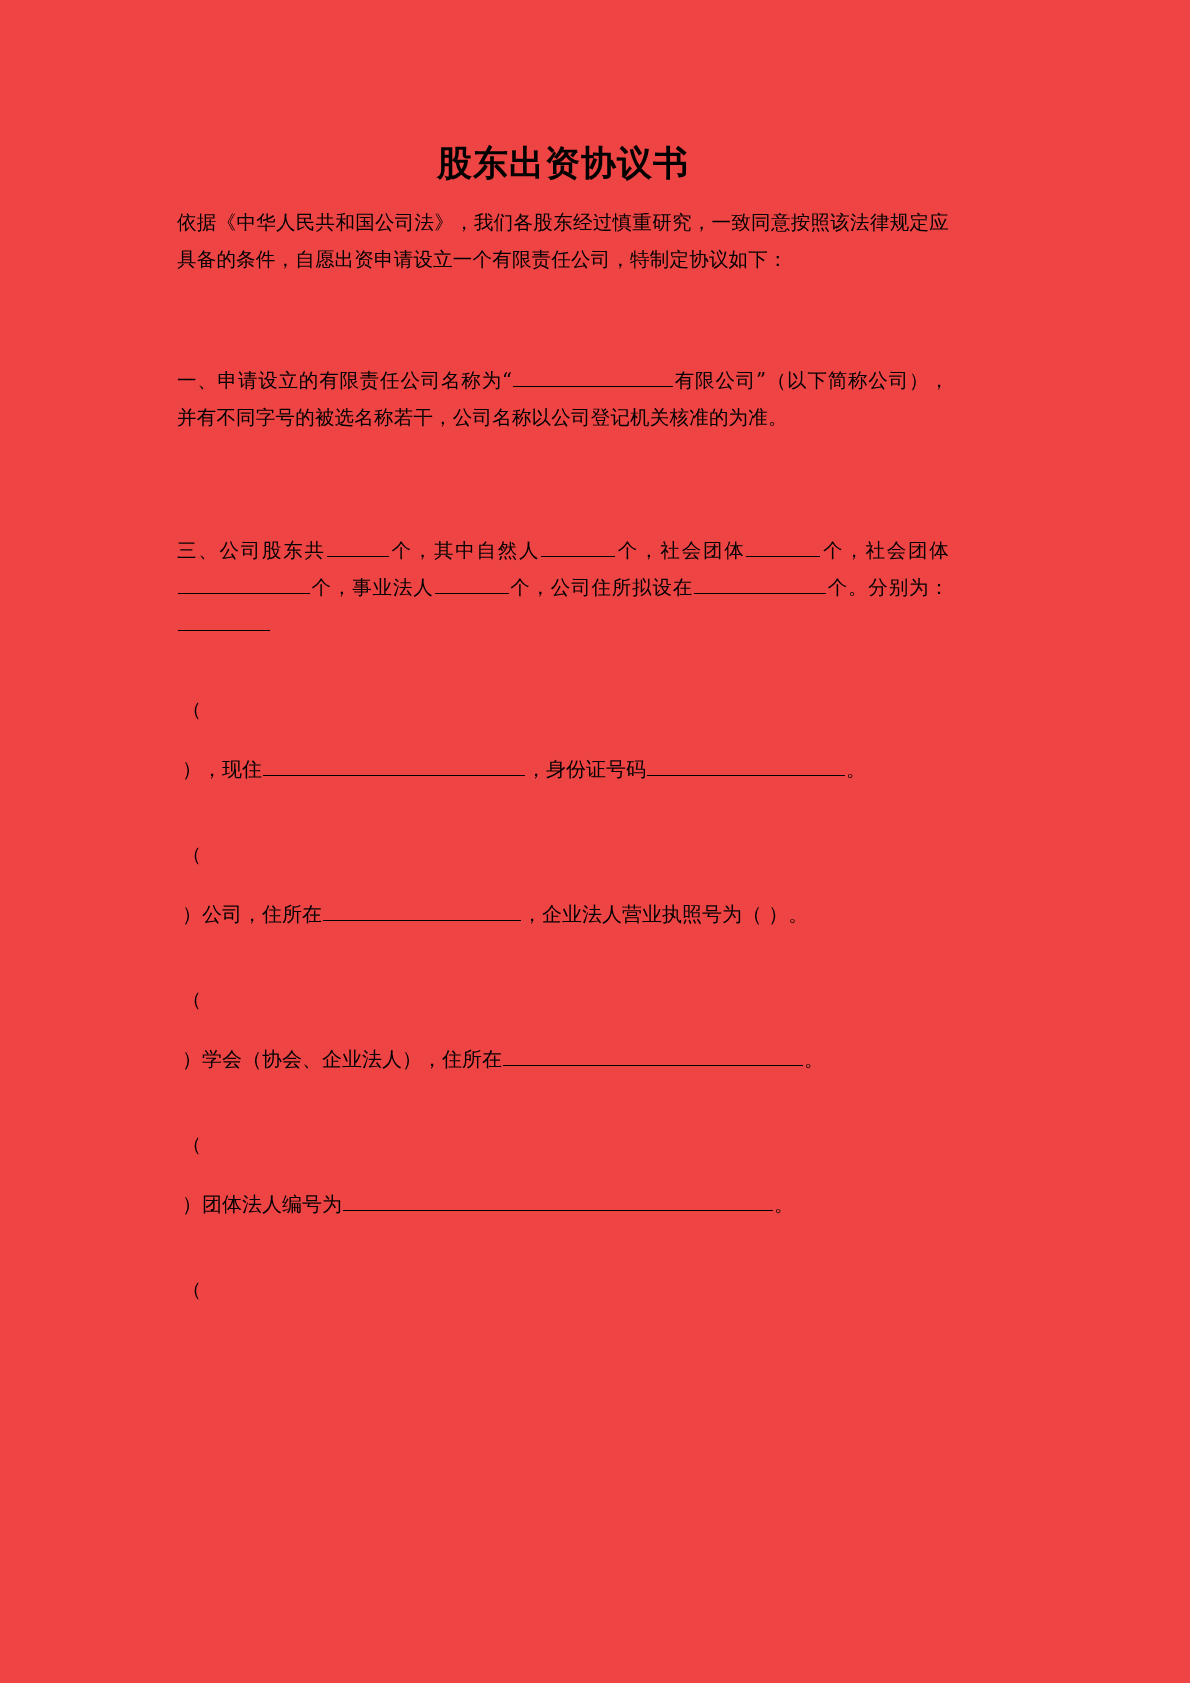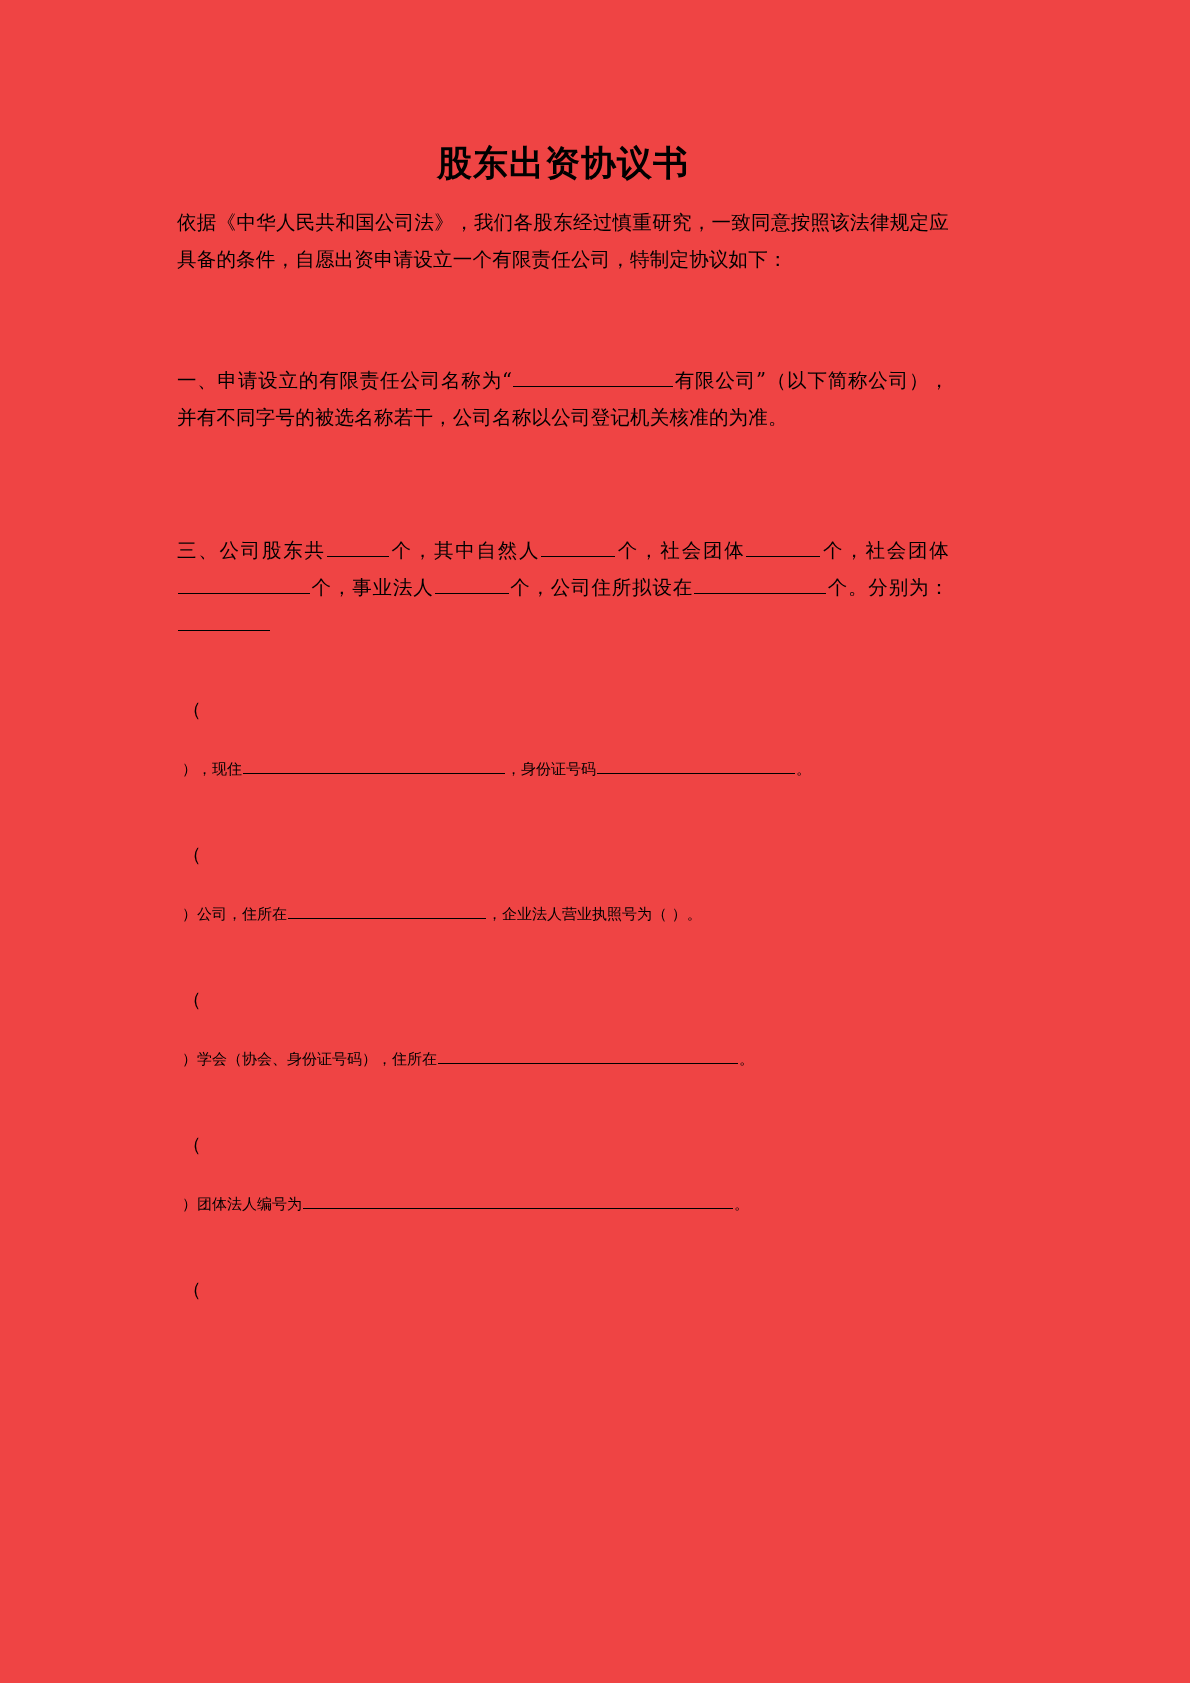--- a/index.html
+++ b/index.html
@@ -54,21 +54,21 @@
   .clause-3 { margin-top: 96px; }
 
   .bracket-open {
     font-size: 19.5px;
     line-height: 37px;
     margin: 0;
     padding-left: 14px;
   }
   .bracket-open.first { margin-top: 48px; }
   .bracket-close {
-    font-size: 15px;
+    font-size: 20px;
     line-height: 37px;
     margin: 0;
     margin-top: 23px;
     padding-left: 14px;
   }
   .gap-block { margin-top: 48px; }
 
   .blank {
     display: inline-block;
     border-bottom: 1px solid #000000;
@@ -117,21 +117,21 @@
     <div class="gap-block">
       <p class="bracket-open">（</p>
       <p class="bracket-close">
         <span>）公司，住所在</span><span class="blank b-xxl"></span><span>，企业法人营业执照号为（  ）。</span>
       </p>
     </div>
 
     <div class="gap-block">
       <p class="bracket-open">（</p>
       <p class="bracket-close">
-        <span>）学会（协会、身份证号码），住所在</span><span class="blank b-w3"></span><span>。</span>
+        <span>）学会（协会、企业法人），住所在</span><span class="blank b-w3"></span><span>。</span>
       </p>
     </div>
 
     <div class="gap-block">
       <p class="bracket-open">（</p>
       <p class="bracket-close">
         <span>）团体法人编号为</span><span class="blank b-w5"></span><span>。</span>
       </p>
     </div>
 

